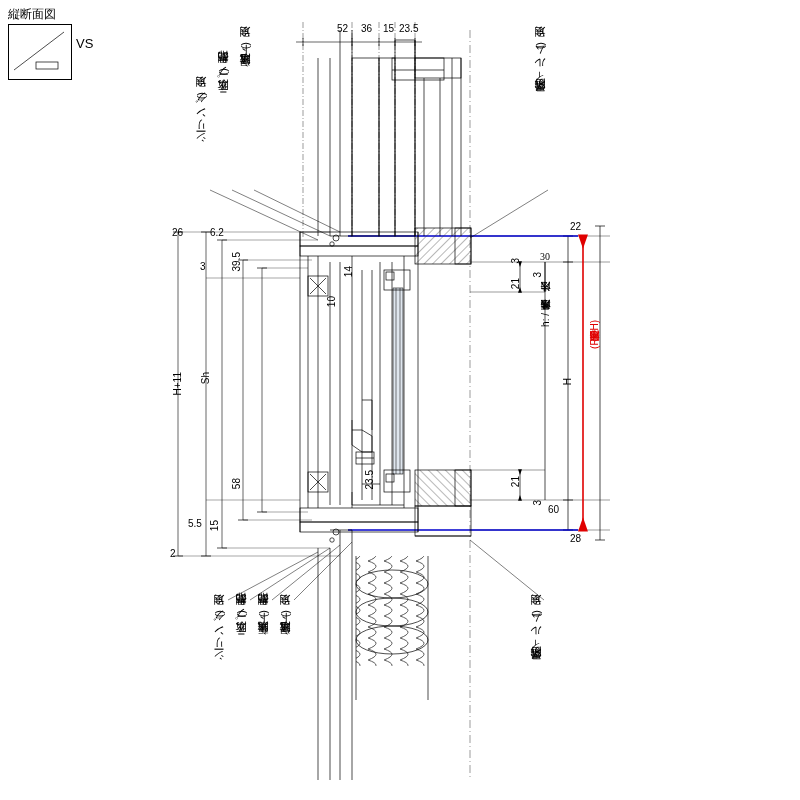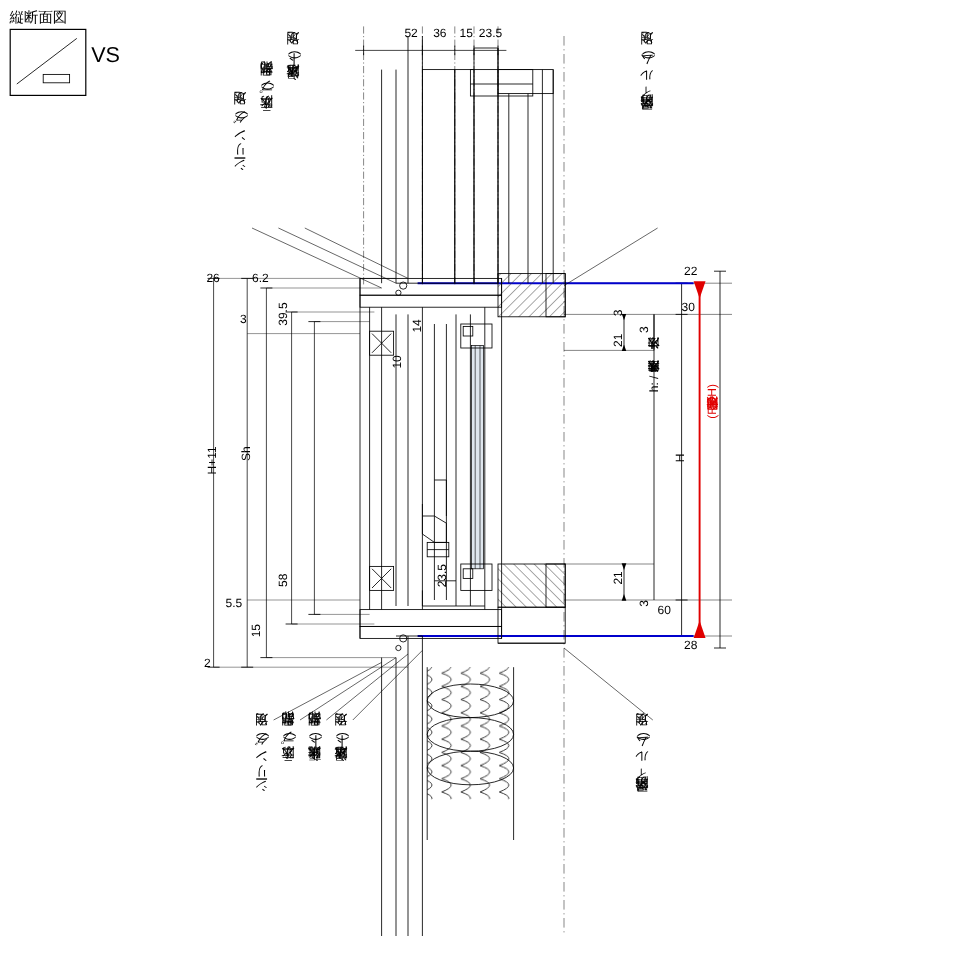--- a/index.html
+++ b/index.html
@@ -42,21 +42,21 @@
   .legendbox {
     position: absolute;
     left: 8px; top: 24px;
     width: 62px; height: 54px;
     border: 1px solid #000;
     background: #fff;
   }
   .vs {
     position: absolute;
     left: 76px; top: 36px;
-    font-size: 18px;
+    font-size: 13px;
   }
   svg.layer {
     position: absolute;
     left: 0; top: 0;
     width: 800px;
     height: 800px;
   }
 </style>
 </head>
 <body>
@@ -276,26 +276,26 @@
   <div class="lbl small" style="left:172px; top:228px;">26</div>
   <div class="lbl small" style="left:210px; top:228px;">6.2</div>
   <div class="lbl small" style="left:200px; top:262px;">3</div>
   <div class="lbl small vert-rot" style="left:232px; top:252px;">39.5</div>
   <div class="lbl small vert-rot" style="left:327px; top:296px;">10</div>
   <div class="lbl small vert-rot" style="left:344px; top:266px;">14</div>
   <div class="lbl small vert-rot" style="left:173px; top:372px;">H+11</div>
   <div class="lbl small vert-rot" style="left:201px; top:372px;">Sh</div>
   <div class="lbl small vert-rot" style="left:232px; top:478px;">58</div>
   <div class="lbl small vert-rot" style="left:365px; top:470px;">23.5</div>
-  <div class="lbl small" style="left:188px; top:499px;">5.5</div>
+  <div class="lbl small" style="left:188px; top:519px;">5.5</div>
   <div class="lbl small vert-rot" style="left:210px; top:520px;">15</div>
   <div class="lbl small" style="left:170px; top:549px;">2</div>
 
   <div class="lbl small" style="left:570px; top:222px;">22</div>
-  <div class="lbl small" style="left:568px; top:252px;">30</div>
+  <div class="lbl small" style="left:540px; top:252px;font-family:Liberation Serif, serif;">30</div>
   <div class="lbl small vert-rot" style="left:511px; top:278px;">21</div>
   <div class="lbl small vert-rot" style="left:533px; top:272px;">3</div>
   <div class="lbl small vert-rot" style="left:511px; top:258px;">3</div>
   <div class="lbl small vert-rot" style="left:563px; top:378px;">H</div>
   <div class="lbl small vert-rot" style="left:511px; top:476px;">21</div>
   <div class="lbl small vert-rot" style="left:533px; top:500px;">3</div>
   <div class="lbl small" style="left:548px; top:505px;">60</div>
   <div class="lbl small" style="left:570px; top:534px;">28</div>
 
   <div class="lbl small vert-rot" style="left:541px; top:300px;">h:内法基準寸法 / h′:内法寸法</div>

